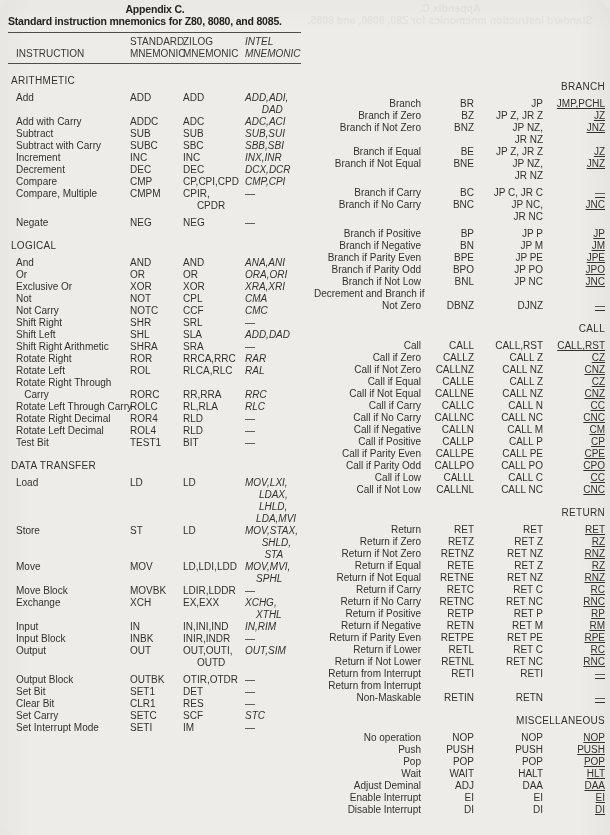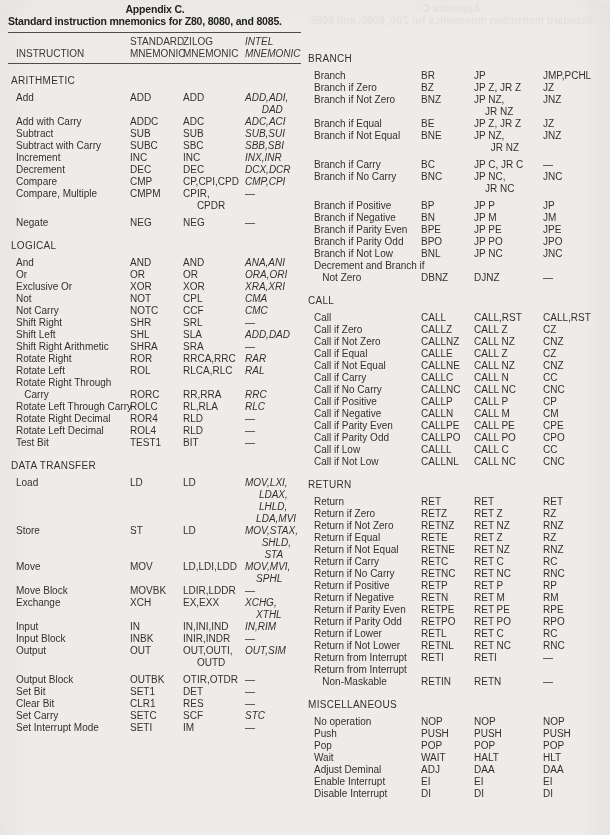--- a/index.html
+++ b/index.html
@@ -26,40 +26,40 @@
   }
   .title{
     position:absolute;left:8px;top:3px;width:294px;
     font-weight:bold;font-size:10.5px;line-height:12px;letter-spacing:-0.2px;
     color:#232220;
   }
   .title .l1{text-align:center;}
   .title .l2{text-align:left;}
 
   .col-left{position:absolute;left:8px;top:32px;width:293px;}
-  .col-right{position:absolute;left:305px;top:42px;width:300px;}
+  .col-right{position:absolute;left:305px;top:70px;width:300px;text-align:right;}
 
   .thead{
     display:flex;align-items:flex-end;
     border-top:1.5px solid #4f4d49;
     border-bottom:1.5px solid #4f4d49;
     padding:3px 0 3px 0;
   }
   .c{white-space:pre;font-size:10px;line-height:12px;color:#33312e;}
   .h{color:#3a3834;}
 
   .col-left .instr{width:122px;padding-left:8px;box-sizing:border-box;}
   .col-left .std{width:53px;}
   .col-left .zil{width:62px;}
   .col-left .intel{flex:1;font-style:italic;}
 
   .col-right .instr{width:116px;padding-left:9px;box-sizing:border-box;}
   .col-right .std{width:53px;}
   .col-right .zil{width:69px;}
-  .col-right .intel{flex:1;}
+  .col-right .intel{flex:1;text-decoration:underline;}
 
   .section{margin-top:11px;}
   .section-title{
     padding-left:3px;font-size:10px;line-height:12px;margin-bottom:5px;
     letter-spacing:0.3px;color:#33312e;
   }
   .row{display:flex;}
   .row.gap{margin-top:5px;}
 </style>
 </head>
@@ -464,32 +464,32 @@
             <div class="c zil">CALL N</div>
             <div class="c intel">CC</div>
           </div>
           <div class="row">
             <div class="c instr">Call if No Carry</div>
             <div class="c std">CALLNC</div>
             <div class="c zil">CALL NC</div>
             <div class="c intel">CNC</div>
           </div>
           <div class="row">
+            <div class="c instr">Call if Negative</div>
+            <div class="c std">CALLN</div>
+            <div class="c zil">CALL M</div>
+            <div class="c intel">CM</div>
+          </div>
+          <div class="row">
             <div class="c instr">Call if Positive</div>
             <div class="c std">CALLP</div>
             <div class="c zil">CALL P</div>
             <div class="c intel">CP</div>
           </div>
           <div class="row">
-            <div class="c instr">Call if Negative</div>
-            <div class="c std">CALLN</div>
-            <div class="c zil">CALL M</div>
-            <div class="c intel">CM</div>
-          </div>
-          <div class="row">
             <div class="c instr">Call if Parity Even</div>
             <div class="c std">CALLPE</div>
             <div class="c zil">CALL PE</div>
             <div class="c intel">CPE</div>
           </div>
           <div class="row">
             <div class="c instr">Call if Parity Odd</div>
             <div class="c std">CALLPO</div>
             <div class="c zil">CALL PO</div>
             <div class="c intel">CPO</div>
@@ -561,26 +561,20 @@
             <div class="c instr">Return if Negative</div>
             <div class="c std">RETN</div>
             <div class="c zil">RET M</div>
             <div class="c intel">RM</div>
           </div>
           <div class="row">
             <div class="c instr">Return if Parity Even</div>
             <div class="c std">RETPE</div>
             <div class="c zil">RET PE</div>
             <div class="c intel">RPE</div>
-          </div>
-          <div class="row">
-            <div class="c instr">Return if Parity Odd</div>
-            <div class="c std">RETPO</div>
-            <div class="c zil">RET PO</div>
-            <div class="c intel">RPO</div>
           </div>
           <div class="row">
             <div class="c instr">Return if Lower</div>
             <div class="c std">RETL</div>
             <div class="c zil">RET C</div>
             <div class="c intel">RC</div>
           </div>
           <div class="row">
             <div class="c instr">Return if Not Lower</div>
             <div class="c std">RETNL</div>

